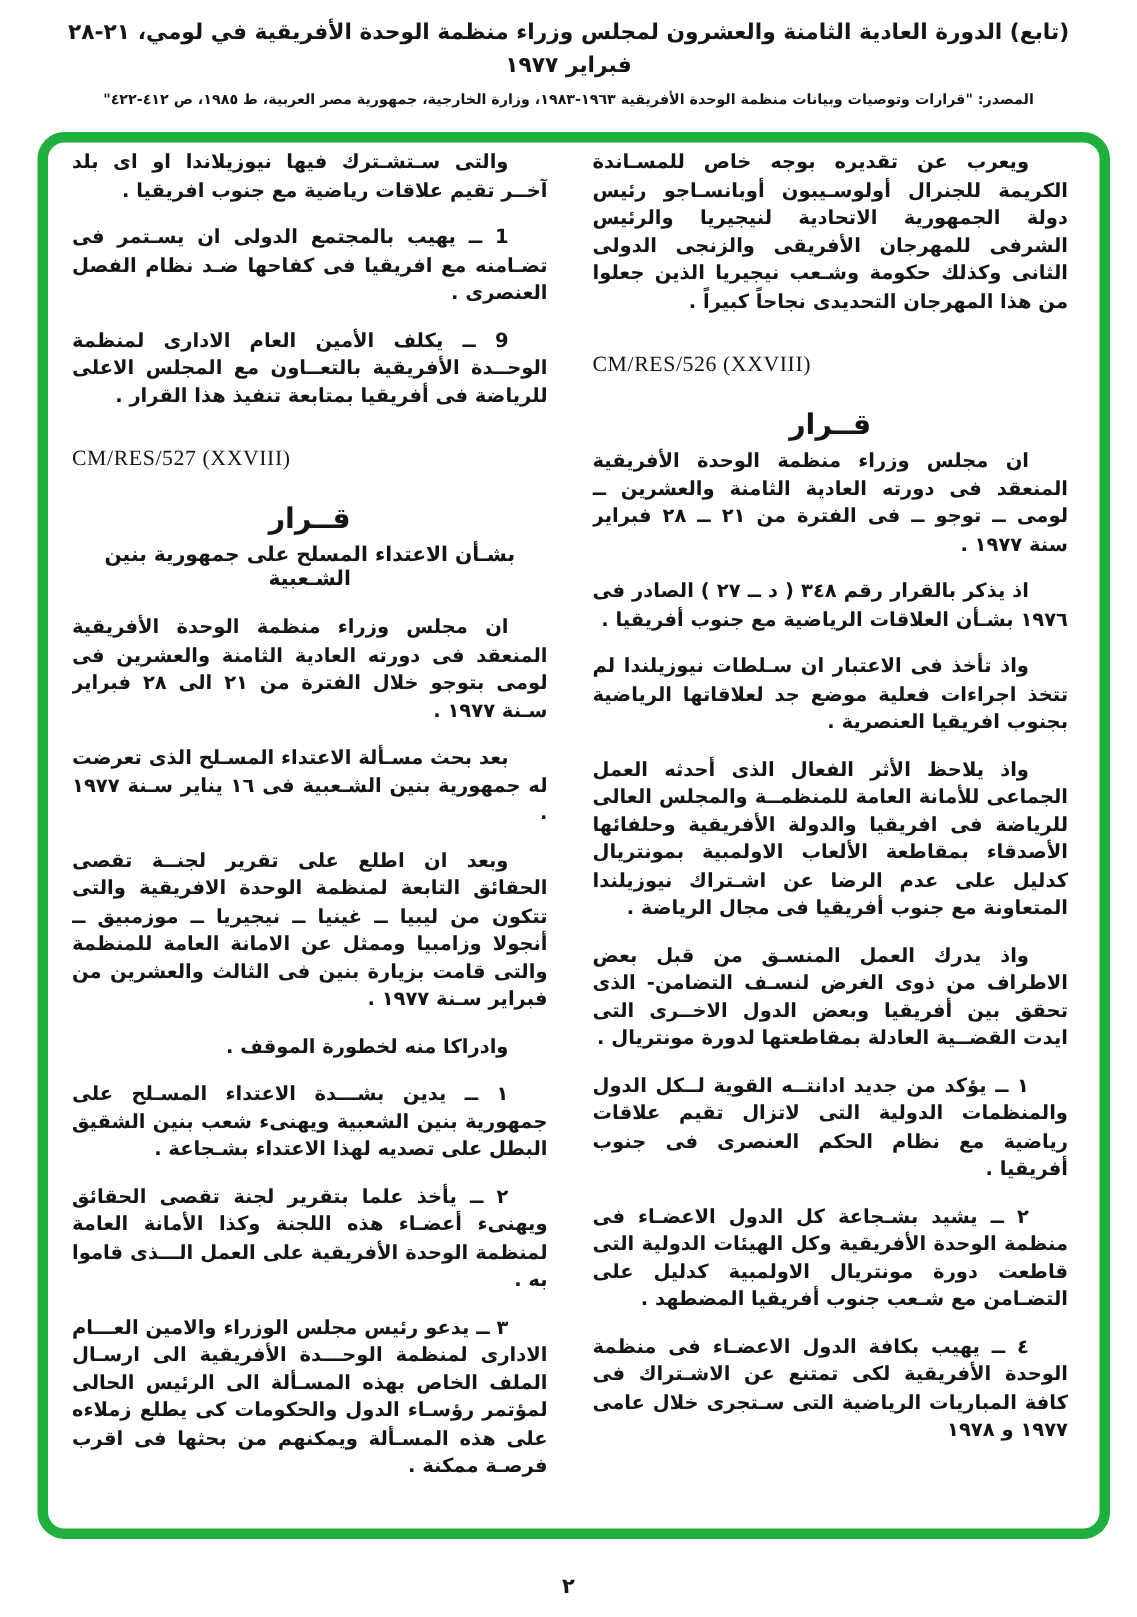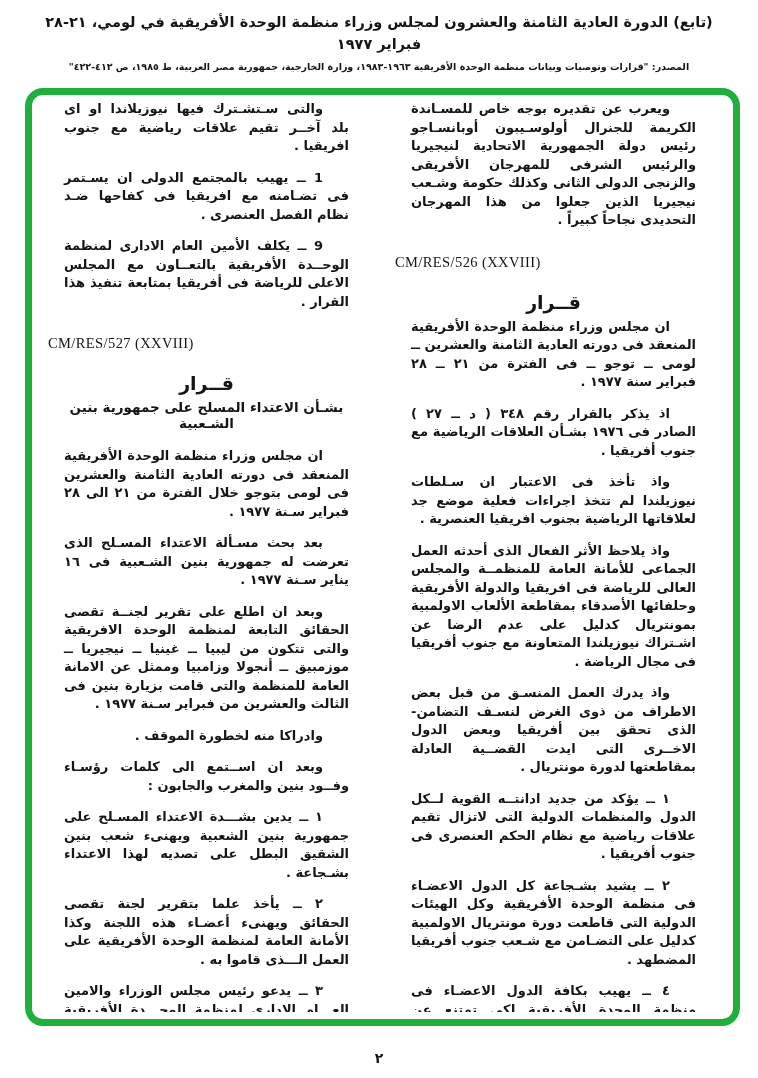--- a/index.html
+++ b/index.html
@@ -47,21 +47,21 @@
   .cols {
     position: absolute;
     left: 48px; top: 100px;
     width: 664px; height: 912px;
     direction: rtl;
     display: flex; gap: 30px;
   }
   .col { flex: 1 1 0; overflow: hidden; }
 
   .para {
-    margin: 0 16px 13px;
+    margin: 0 0 13px;
     font-size: 13px; font-weight: bold;
     line-height: 18.5px;
     text-align: justify;
     text-indent: 26px;
   }
   .ref {
     direction: ltr; text-align: left;
     font-family: "Liberation Serif", "DejaVu Serif", serif;
     font-weight: normal;
     font-size: 14.5px; letter-spacing: 0.4px;
@@ -116,21 +116,20 @@
     <p class="para">والتى سـتشـترك فيها نيوزيلاندا او اى بلد آخــر تقيم علاقات رياضية مع جنوب افريقيا .</p>
     <p class="para">1 ــ يهيب بالمجتمع الدولى ان يسـتمر فى تضـامنه مع افريقيا فى كفاحها ضـد نظام الفصل العنصرى .</p>
     <p class="para">9 ــ يكلف الأمين العام الادارى لمنظمة الوحــدة الأفريقية بالتعــاون مع المجلس الاعلى للرياضة فى أفريقيا بمتابعة تنفيذ هذا القرار .</p>
     <p class="ref">CM/RES/527 (XXVIII)</p>
     <p class="qarar">قــرار</p>
     <p class="subject">بشـأن الاعتداء المسلح على جمهورية بنين الشـعبية</p>
     <p class="para">ان مجلس وزراء منظمة الوحدة الأفريقية المنعقد فى دورته العادية الثامنة والعشرين فى لومى بتوجو خلال الفترة من ٢١ الى ٢٨ فبراير سـنة ١٩٧٧ .</p>
     <p class="para">بعد بحث مسـألة الاعتداء المسـلح الذى تعرضت له جمهورية بنين الشـعبية فى ١٦ يناير سـنة ١٩٧٧ .</p>
     <p class="para">وبعد ان اطلع على تقرير لجنــة تقصى الحقائق التابعة لمنظمة الوحدة الافريقية والتى تتكون من ليبيا ــ غينيا ــ نيجيريا ــ موزمبيق ــ أنجولا وزامبيا وممثل عن الامانة العامة للمنظمة والتى قامت بزيارة بنين فى الثالث والعشرين من فبراير سـنة ١٩٧٧ .</p>
     <p class="para">وادراكا منه لخطورة الموقف .</p>
-    <p class="para">وبعد ان اســتمع الى كلمات رؤسـاء وفــود بنين والمغرب والجابون :</p>
     <p class="para">١ ــ يدين بشـــدة الاعتداء المسـلح على جمهورية بنين الشعبية ويهنىء شعب بنين الشقيق البطل على تصديه لهذا الاعتداء بشـجاعة .</p>
     <p class="para">٢ ــ يأخذ علما بتقرير لجنة تقصى الحقائق ويهنىء أعضـاء هذه اللجنة وكذا الأمانة العامة لمنظمة الوحدة الأفريقية على العمل الـــذى قاموا به .</p>
     <p class="para">٣ ــ يدعو رئيس مجلس الوزراء والامين العـــام الادارى لمنظمة الوحـــدة الأفريقية الى ارسـال الملف الخاص بهذه المسـألة الى الرئيس الحالى لمؤتمر رؤسـاء الدول والحكومات كى يطلع زملاءه على هذه المسـألة ويمكنهم من بحثها فى اقرب فرصـة ممكنة .</p>
 
   </div>
 
 </div>
 
 <div class="page-number">٢</div>
 

